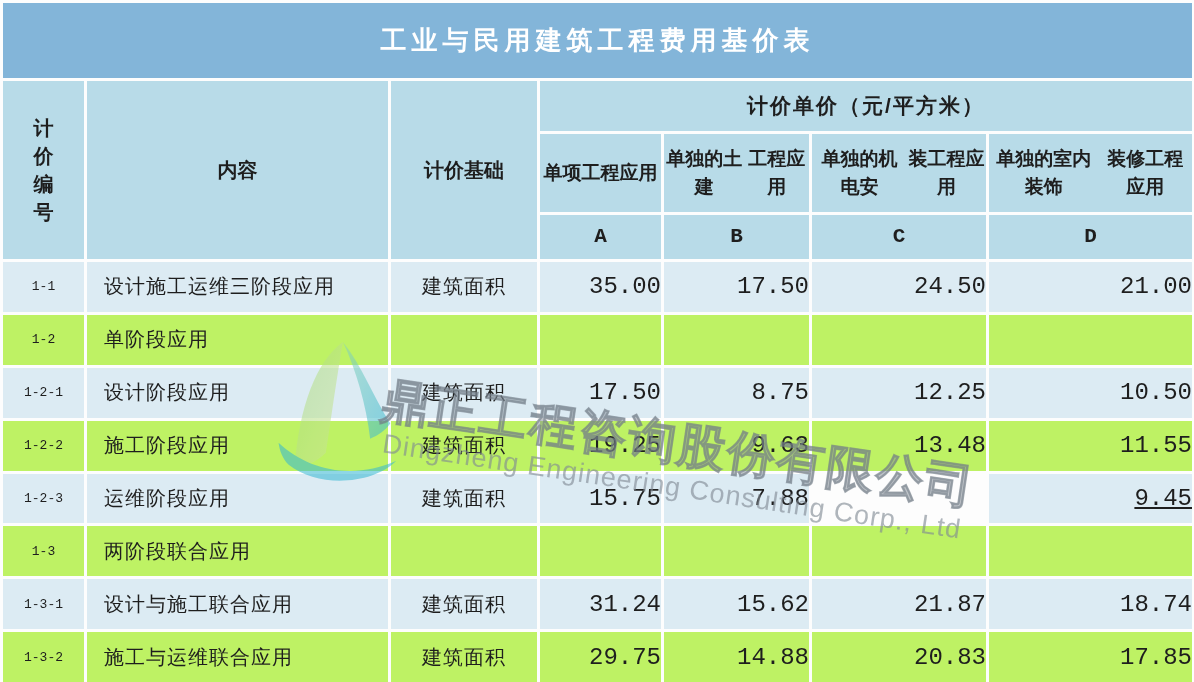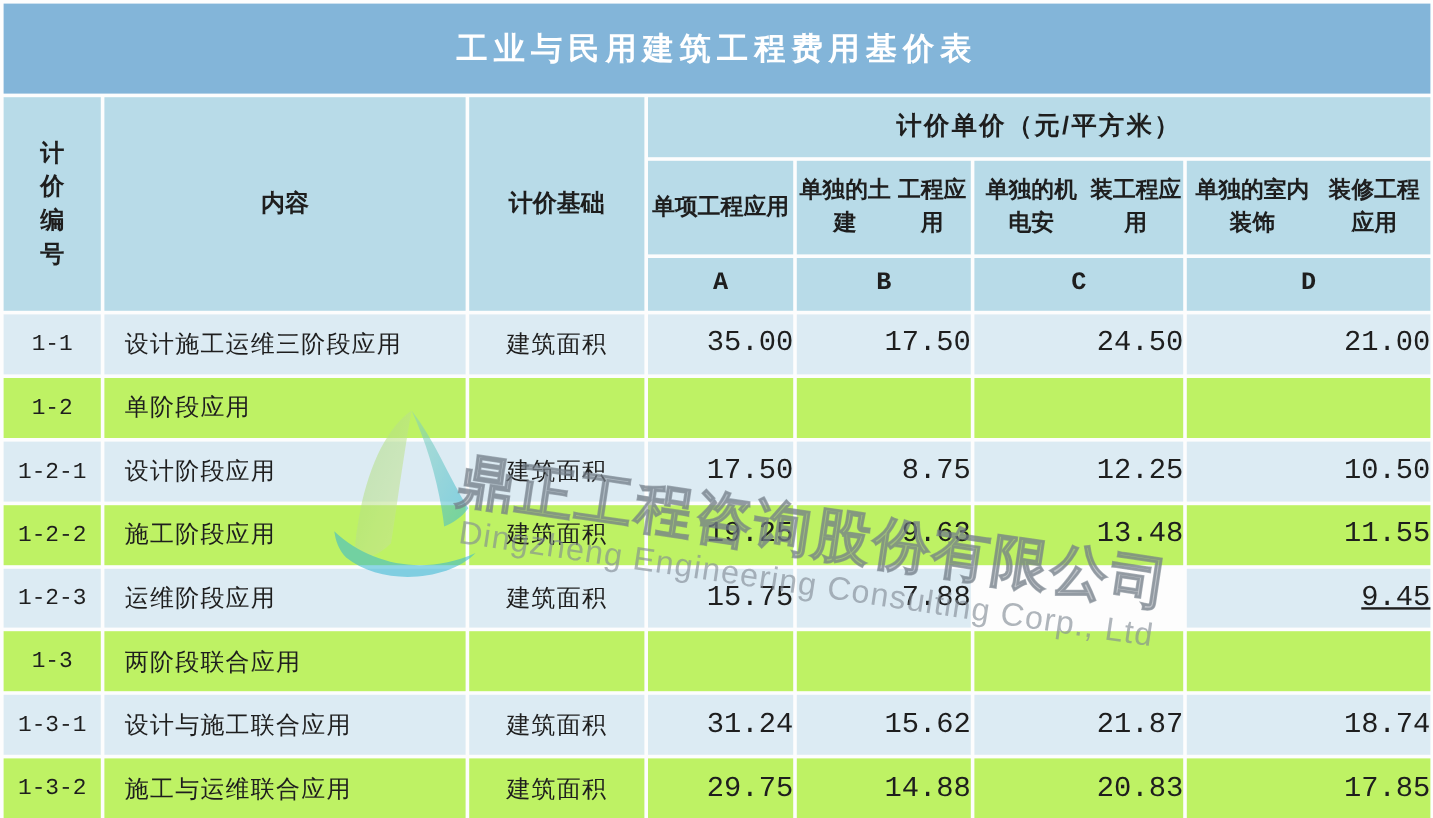--- a/index.html
+++ b/index.html
@@ -21,21 +21,21 @@
     gap:3px;background:#fdfdfd;
   }
   .cell{display:flex;align-items:center;justify-content:center;color:#1e1e1e;}
   .head{background:#b8dbe8;font-weight:bold;font-size:20px;text-align:center;line-height:1.4;}
   .head.wrap2{padding:0 28px;}
   .head.group{font-size:21px;letter-spacing:2px;}
   .head.sub{font-size:19px;line-height:1.5;}
   .head.key{font-family:"Liberation Mono","DejaVu Sans Mono",monospace;font-size:21px;}
   .light{background:#dcebf3;}
   .medium{background:#bef264;}
-  .code{font-family:"Liberation Mono","DejaVu Sans Mono",monospace;font-size:19px;}
+  .code{font-family:"Liberation Mono","DejaVu Sans Mono",monospace;font-size:13px;}
   .content{justify-content:flex-start;padding-left:17px;font-size:20px;letter-spacing:1px;}
   .basis{font-size:20px;letter-spacing:1px;}
   .num{justify-content:flex-end;padding-right:0;font-family:"Liberation Mono","DejaVu Sans Mono",monospace;font-size:24px;}
   .watermark{position:absolute;left:0;top:0;width:100%;height:100%;pointer-events:none;z-index:5;}
   .wm-logo{position:absolute;left:276px;top:332px;width:142px;height:156px;opacity:.55;}
   .wm-text{
     position:absolute;left:386px;top:368px;
     transform:rotate(8.5deg);transform-origin:0 0;
     white-space:nowrap;
   }

